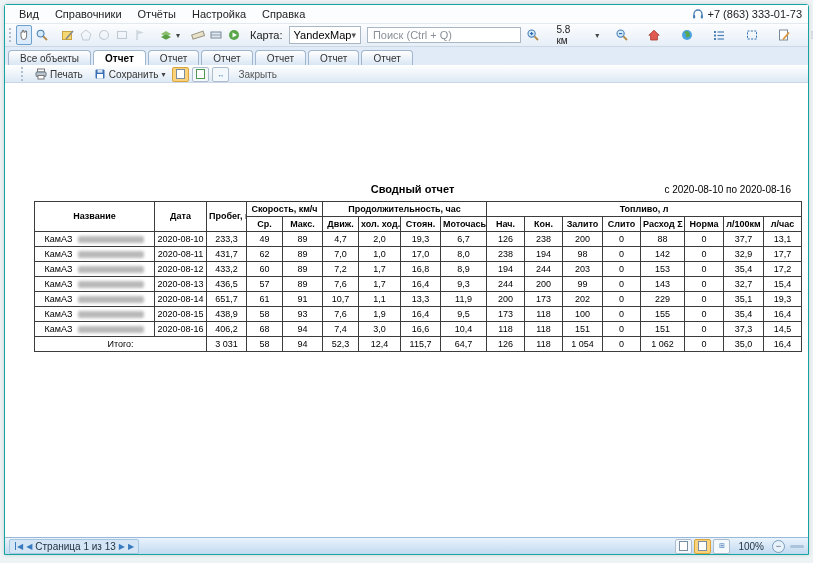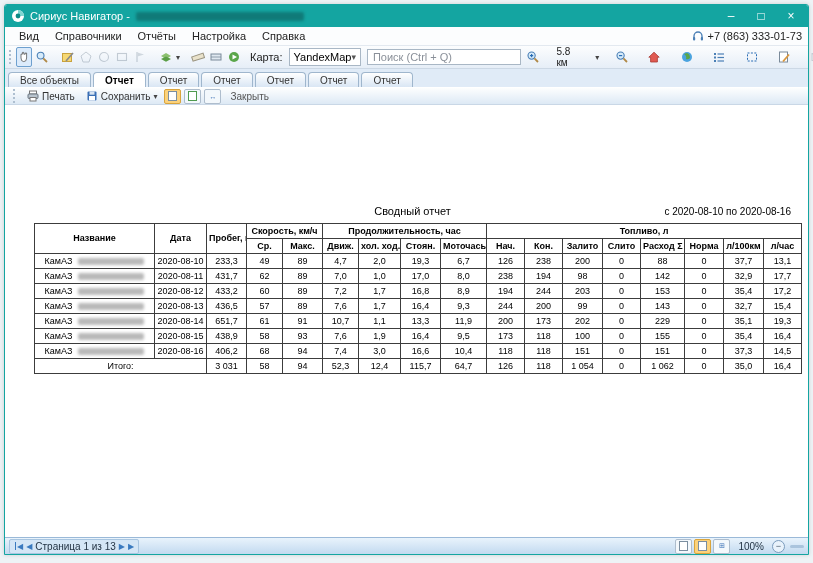--- a/index.html
+++ b/index.html
@@ -44,34 +44,34 @@
   
   .tabstrip{height:16px;background:#e0ebf7;display:flex;align-items:flex-end;
             padding:2px 0 0 3px;font-size:10px;flex:0 0 auto;border-bottom:1px solid #fff;}
   .tab{height:14px;padding:0 11px;display:flex;align-items:center;
        background:linear-gradient(#ffffff,#d9e6f4);border:1px solid #9fb6cd;border-bottom:none;
        border-radius:4px 4px 0 0;margin-right:2px;color:#333;white-space:nowrap;}
   .tab.active{background:#fff;font-weight:bold;color:#000;}
   
   .report-toolbar{height:16px;background:linear-gradient(#fdfefe,#dde9f5);
                   border-bottom:1px solid #c9d7e6;display:flex;align-items:center;
-                  font-size:10px;color:#333;padding:0 8px;gap:3px;flex:0 0 auto;}
+                  font-size:10px;color:#333;padding:0 16px;gap:3px;flex:0 0 auto;}
   .rt-btn{display:flex;gap:3px;align-items:center;padding:0 4px;height:14px;}
   .vbtn{width:15px;height:13px;border:1px solid #aebdcd;background:#f3f8fc;
         display:flex;align-items:center;justify-content:center;border-radius:2px;}
   .vbtn.active{background:#fcd27b;border-color:#d9a43c;}
   .vbtn .pg{width:7px;height:8px;background:#fff;border:1px solid #7b8ea0;}
   .vbtn .pg.green{border-color:#4f9a4f;}
   .vbtn .arr{font-size:7px;color:#3a6fb5;}
   .close-label{color:#555;padding:0 6px;}
   
   .content{flex:1;background:#fff;position:relative;overflow:hidden;}
   .report-area{position:absolute;left:29px;right:17px;top:100px;}
   .report-head{position:relative;height:15px;margin-bottom:3px;}
-  .report-title{position:absolute;left:0;right:0;text-align:center;font-weight:normal;font-size:11px;color:#000;}
+  .report-title{position:absolute;left:0;right:0;text-align:center;font-weight:bold;font-size:11px;color:#000;}
   .report-range{position:absolute;right:0;top:1px;font-size:10px;color:#000;}
   table.report{width:100%;border-collapse:collapse;table-layout:fixed;font-size:9px;color:#000;}
   table.report th,table.report td{border:1px solid #3c3c3c;padding:1px 2px;text-align:center;
         height:12px;line-height:1.15;overflow:hidden;white-space:nowrap;}
   table.report th{font-weight:bold;}
   td.name-cell{text-align:left;padding-left:3px;}
   .redact-plate{width:66px;height:7px;background:#b9b9b9;margin-left:6px;vertical-align:middle;}
   tr.total-row td{font-weight:normal;}
   td.total-label{text-align:right;padding-right:4px;}
   
@@ -87,33 +87,20 @@
                 display:flex;align-items:center;justify-content:center;font-size:9px;color:#456;line-height:1;}
   .slider-track{width:14px;height:3px;background:#aac4dd;border-radius:2px;margin-left:3px;}
   .icon14{width:14px;height:14px;display:block;}
   .icon12{width:12px;height:12px;display:block;}
 </style>
 </head>
 <body>
 
 <div class="window">
 
-  <div class="titlebar">
-    <svg class="app-icon" viewBox="0 0 14 14">
-      <circle cx="7" cy="7" r="6" fill="#ffffff"></circle>
-      <path d="M7 1 A6 6 0 0 1 13 7 L7 7 Z" fill="#7fd6d2"></path>
-      <circle cx="7" cy="7" r="2.4" fill="#0d8a86"></circle>
-    </svg>
-    <span>Сириус Навигатор -</span>
-    <span class="redacted redact-title"></span>
-    <span class="tb-spacer"></span>
-    <span class="win-btn">–</span>
-    <span class="win-btn">□</span>
-    <span class="win-btn">×</span>
-  </div>
 
   <div class="menubar">
     <span style="display:flex;">
         <span class="menu-item">Вид</span>
         <span class="menu-item">Справочники</span>
         <span class="menu-item">Отчёты</span>
         <span class="menu-item">Настройка</span>
         <span class="menu-item">Справка</span>
       </span>
     <span class="phone-group">

